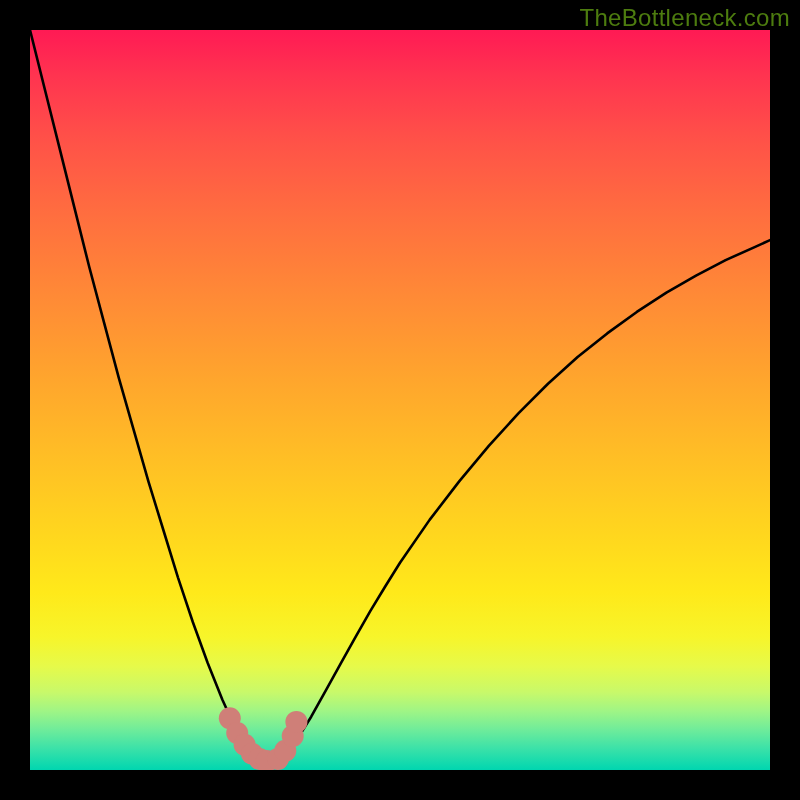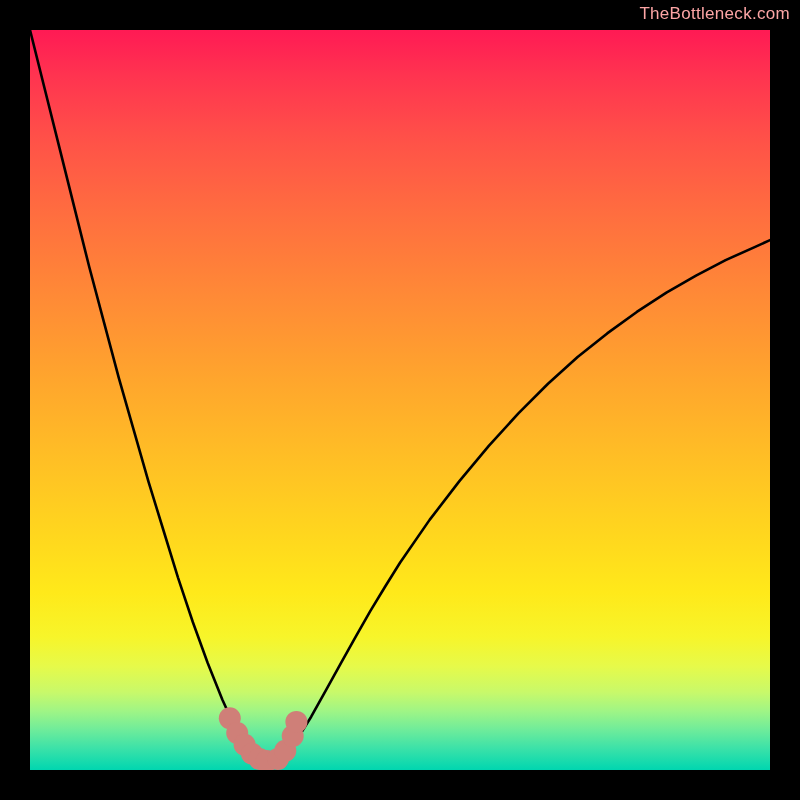--- a/index.html
+++ b/index.html
@@ -7,23 +7,23 @@
   .frame {
     position: relative;
     width: 800px;
     height: 800px;
     background: #000;
   }
   .attribution {
     position: absolute;
     top: 4px;
     right: 10px;
-    color: #fca5a5;
+    color: #4d7c0f;
     font-family: Arial, Helvetica, sans-serif;
-    font-size: 17px;
+    font-size: 24px;
     font-weight: 500;
     letter-spacing: 0.3px;
     z-index: 10;
   }
   .plot-area {
     position: absolute;
     left: 30px;
     top: 30px;
     width: 740px;
     height: 740px;

